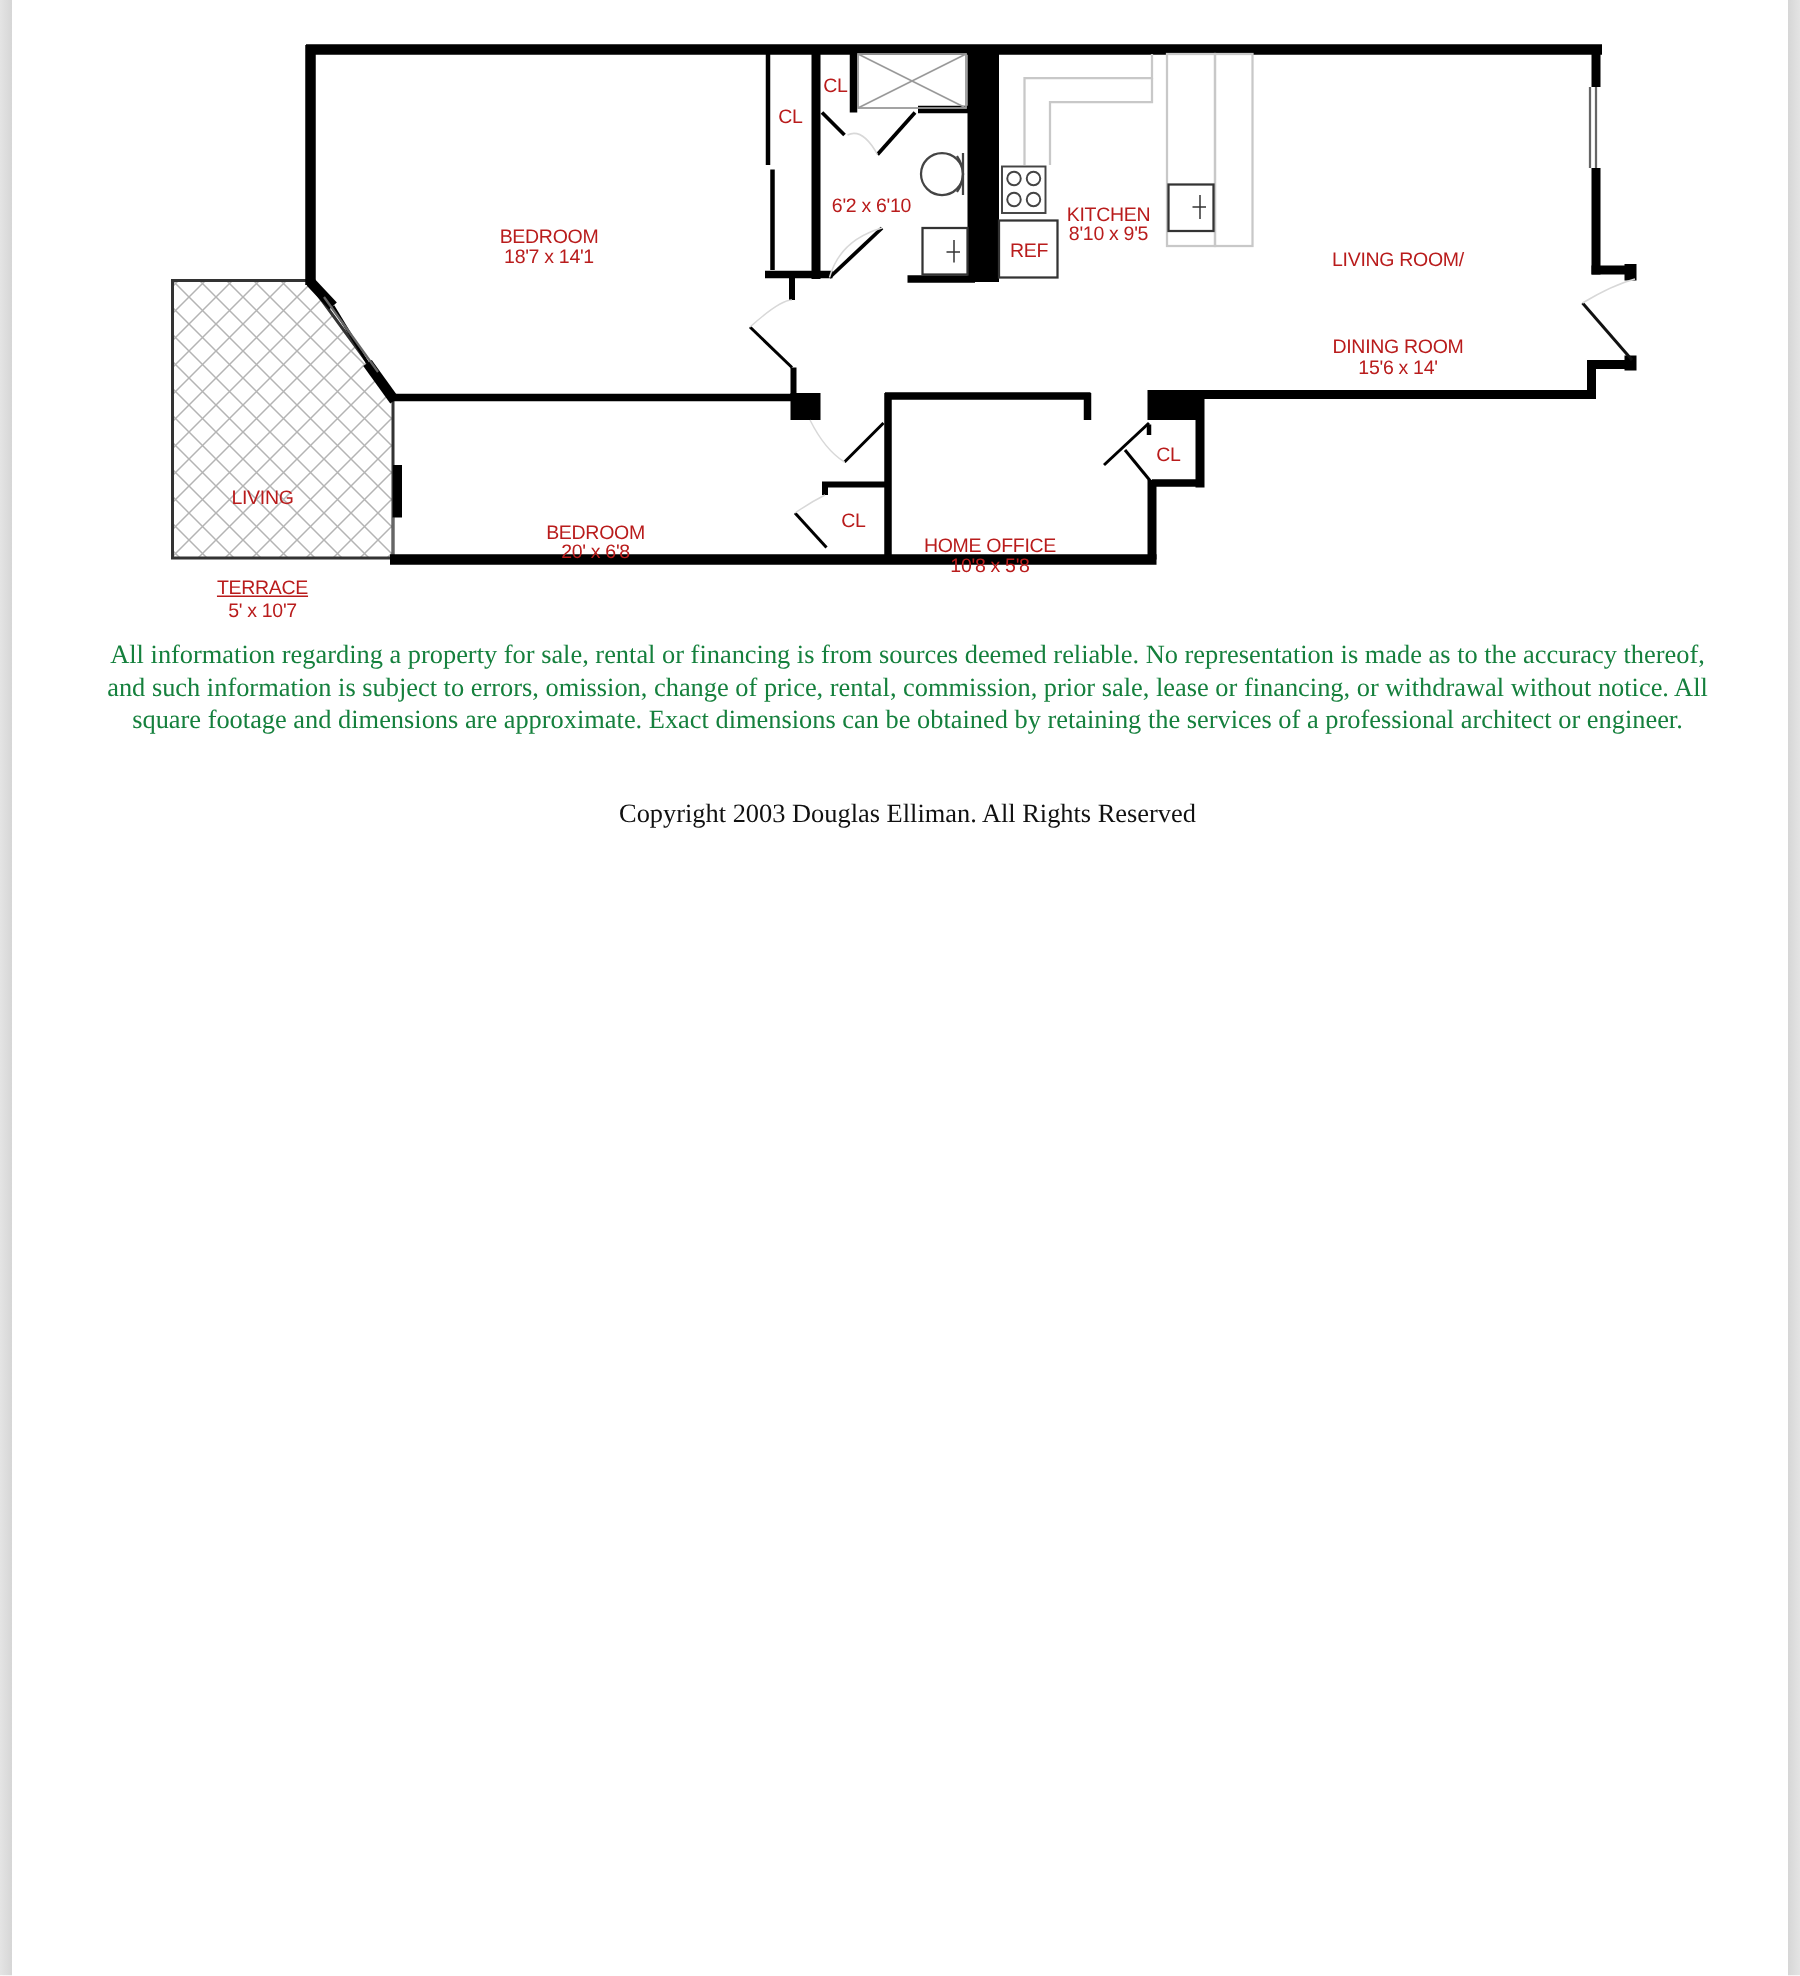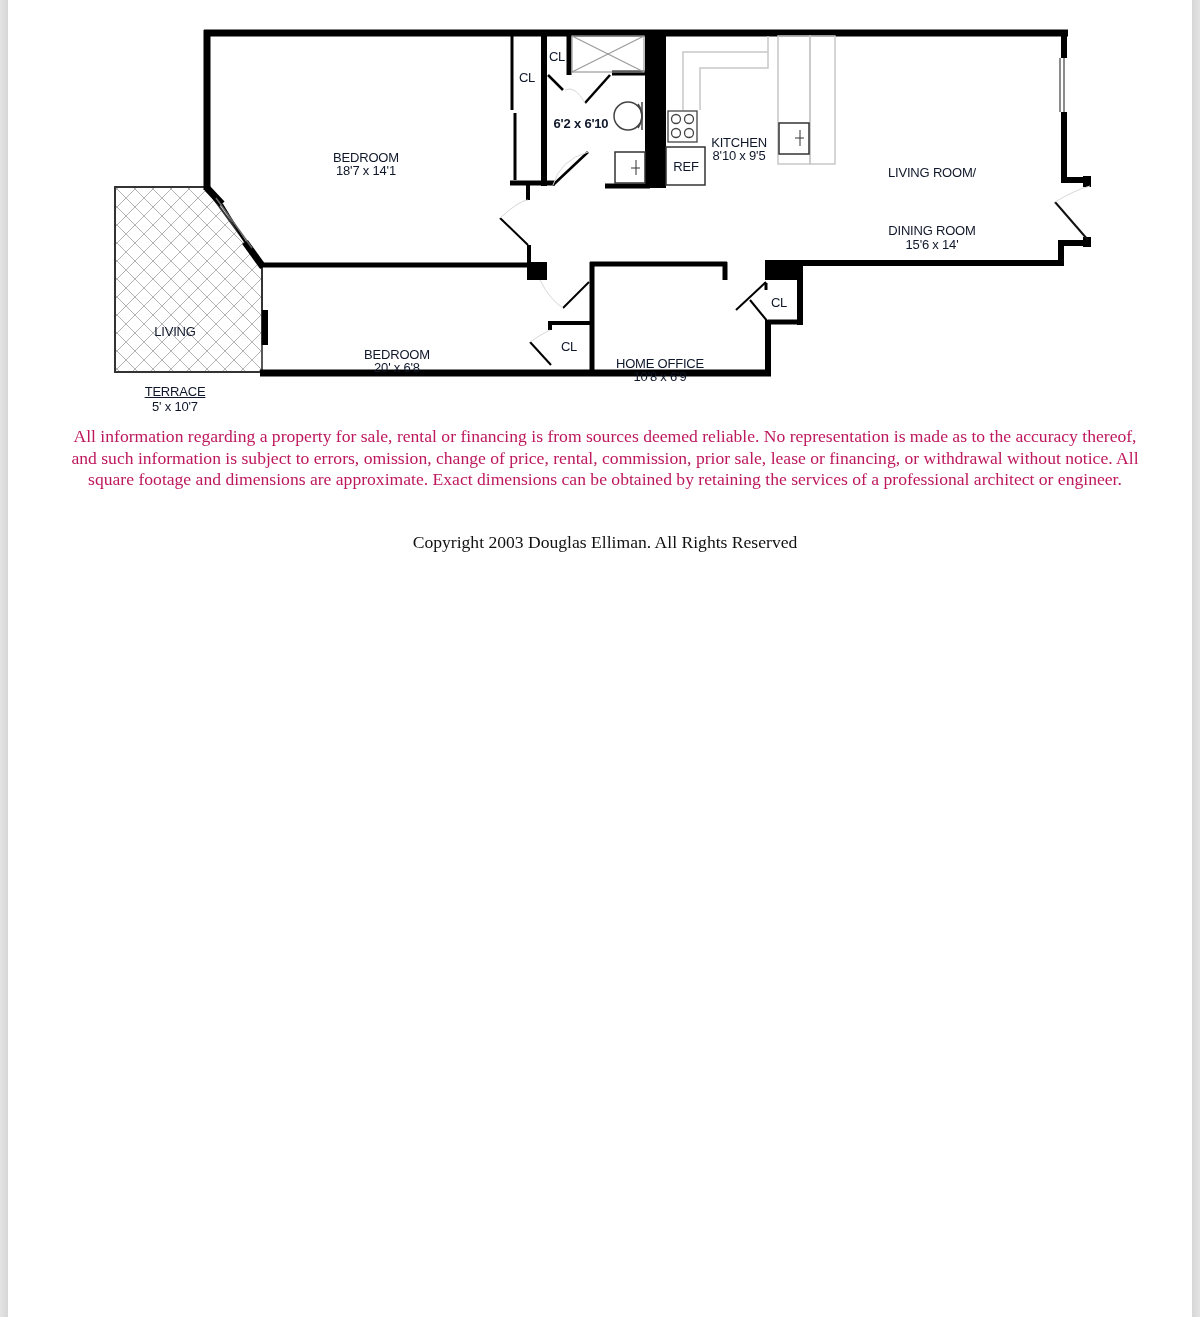--- a/index.html
+++ b/index.html
@@ -28,37 +28,37 @@
       width: 1200px; height: 400px;
     }
     .floorplan svg {
       position: absolute; left: 0; top: 0;
     }
     .room-label {
       position: absolute;
       font-family: "Liberation Sans", sans-serif;
       font-size: 13px;
       line-height: 13px;
-      color: #0f172a;
+      color: #b91c1c;
       text-align: center;
       white-space: nowrap;
       letter-spacing: -0.2px;
     }
     .room-label .name { display: block; margin-top: 45px; }
     .room-label .dim { display: block; }
     .disclaimer {
       position: absolute;
       left: 60px;
       top: 426px;
       width: 1090px;
       text-align: center;
       font-family: "Liberation Serif", serif;
       font-size: 17.6px;
       line-height: 21.5px;
-      color: #be185d;
+      color: #15803d;
     }
     .copyright {
       position: absolute;
       left: 0;
       top: 531px;
       width: 1210px;
       text-align: center;
       font-family: "Liberation Serif", serif;
       font-size: 17.6px;
       line-height: 22px;
@@ -221,38 +221,38 @@
     <span class="name">BEDROOM</span>
     <span class="dim">20' x 6'8</span>
   </div>
 
   <div class="room-label" style="left:125px; top:279px; width:100px; line-height:15px;">
     <span class="name" style="line-height:15px;">LIVING</span>
     <span class="name" style="line-height:15px;text-decoration:underline;">TERRACE</span>
     <span class="dim" style="line-height:15px;">5' x 10'7</span>
   </div>
 
-  <div class="room-label" style="left:546px; top:117px; width:70px;font-weight:bold;">
+  <div class="room-label" style="left:546px; top:130px; width:70px;">
     <span class="dim">6'2 x 6'10</span>
   </div>
 
   <div class="room-label" style="left:698px; top:91px; width:82px;">
     <span class="name">KITCHEN</span>
     <span class="dim">8'10 x 9'5</span>
   </div>
 
   <div class="room-label" style="left:870px; top:122px; width:124px; line-height:12px;">
     <span class="name" style="line-height:12px;">LIVING ROOM/</span>
     <span class="name" style="line-height:13px;">DINING ROOM</span>
     <span class="dim" style="line-height:16px;">15'6 x 14'</span>
   </div>
 
   <div class="room-label" style="left:605px; top:312px; width:110px;">
     <span class="name">HOME OFFICE</span>
-    <span class="dim">10'8 x 6'9</span>
+    <span class="dim">10'8 x 5'8</span>
   </div>
 
   <div class="room-label" style="left:515px; top:71px; width:24px;">CL</div>
   <div class="room-label" style="left:545px; top:50px; width:24px;">CL</div>
   <div class="room-label" style="left:557px; top:340px; width:24px;">CL</div>
   <div class="room-label" style="left:767px; top:296px; width:24px;">CL</div>
 
   <div class="room-label" style="left:667px; top:160px; width:38px;">REF</div>
 </div>
 

